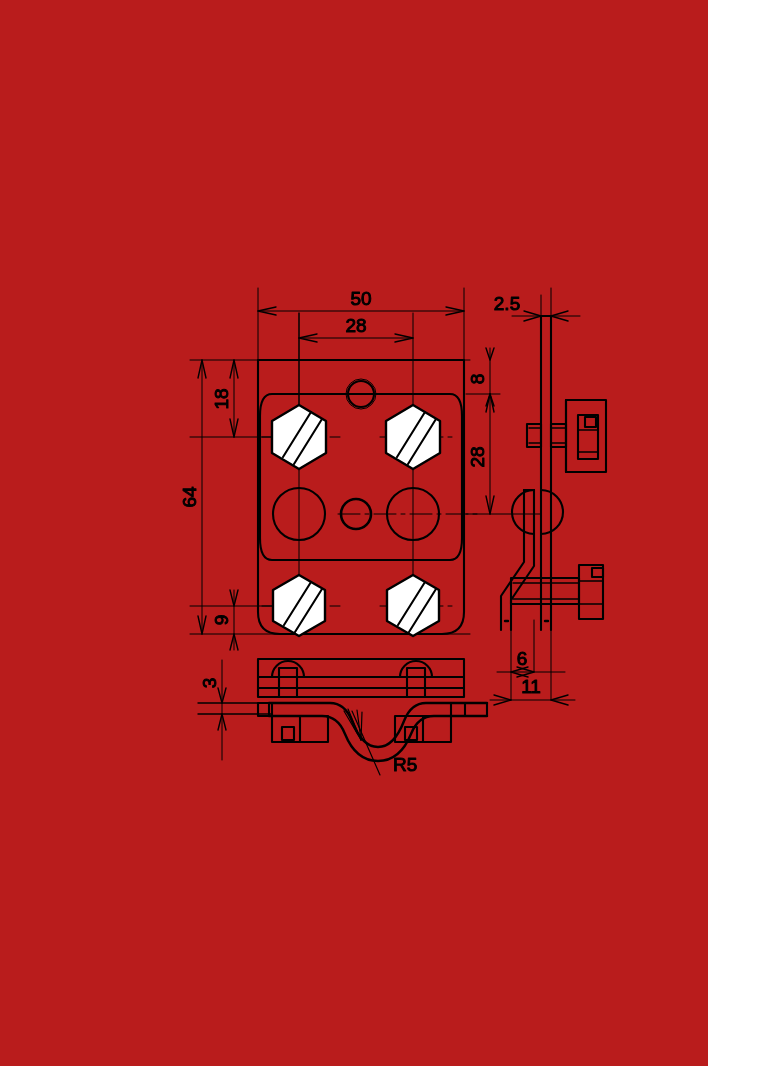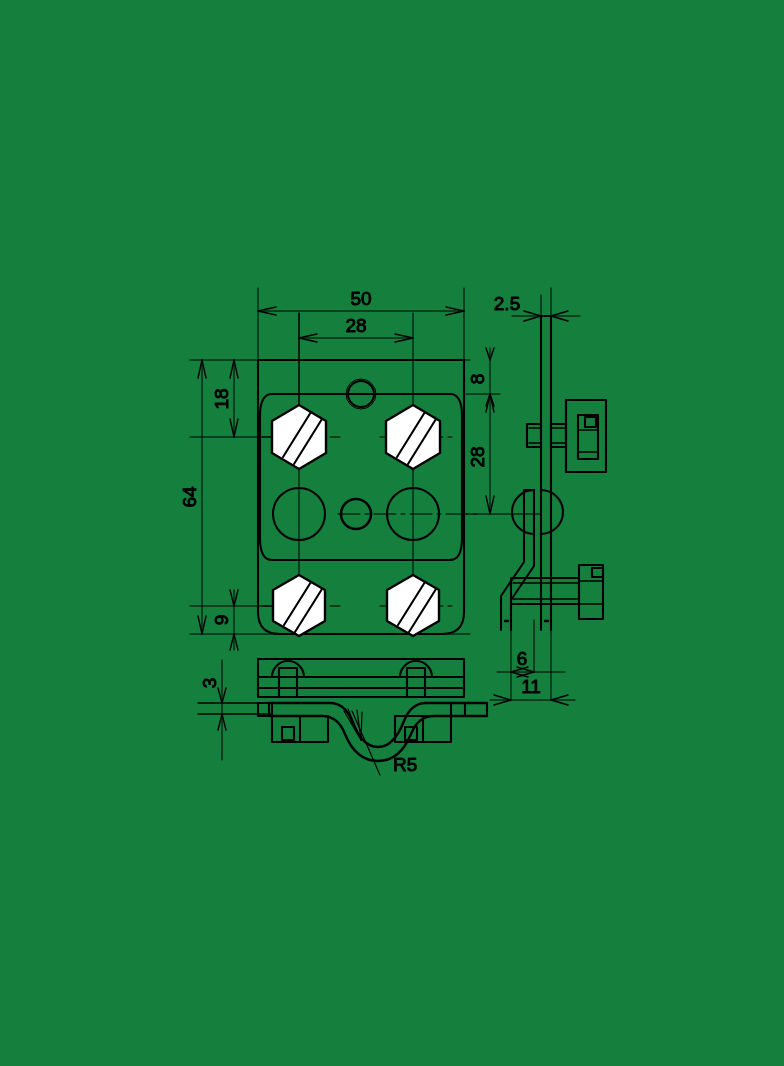--- a/index.html
+++ b/index.html
@@ -1,18 +1,18 @@
 <!DOCTYPE html>
 <html><head>
 <meta charset="utf-8">
 <style>
   html,body{margin:0;padding:0;background:#ffffff;}
   body{width:784px;height:1066px;overflow:hidden;
        font-family:"Liberation Sans", sans-serif;}
-  #sheet{position:relative;width:784px;height:1066px;background:#15803d;}
+  #sheet{position:relative;width:708px;height:1066px;background:#b91c1c;}
   svg{display:block;}
   .dimtext{font-family:"Liberation Sans", sans-serif;font-size:19px;fill:#000;}
 </style>
 </head>
 <body>
 
 <div id="sheet">
 <svg width="784" height="1066" viewBox="0 0 784 1066">
 
   <g fill="none" stroke="#000" stroke-linecap="round" stroke-linejoin="round">

